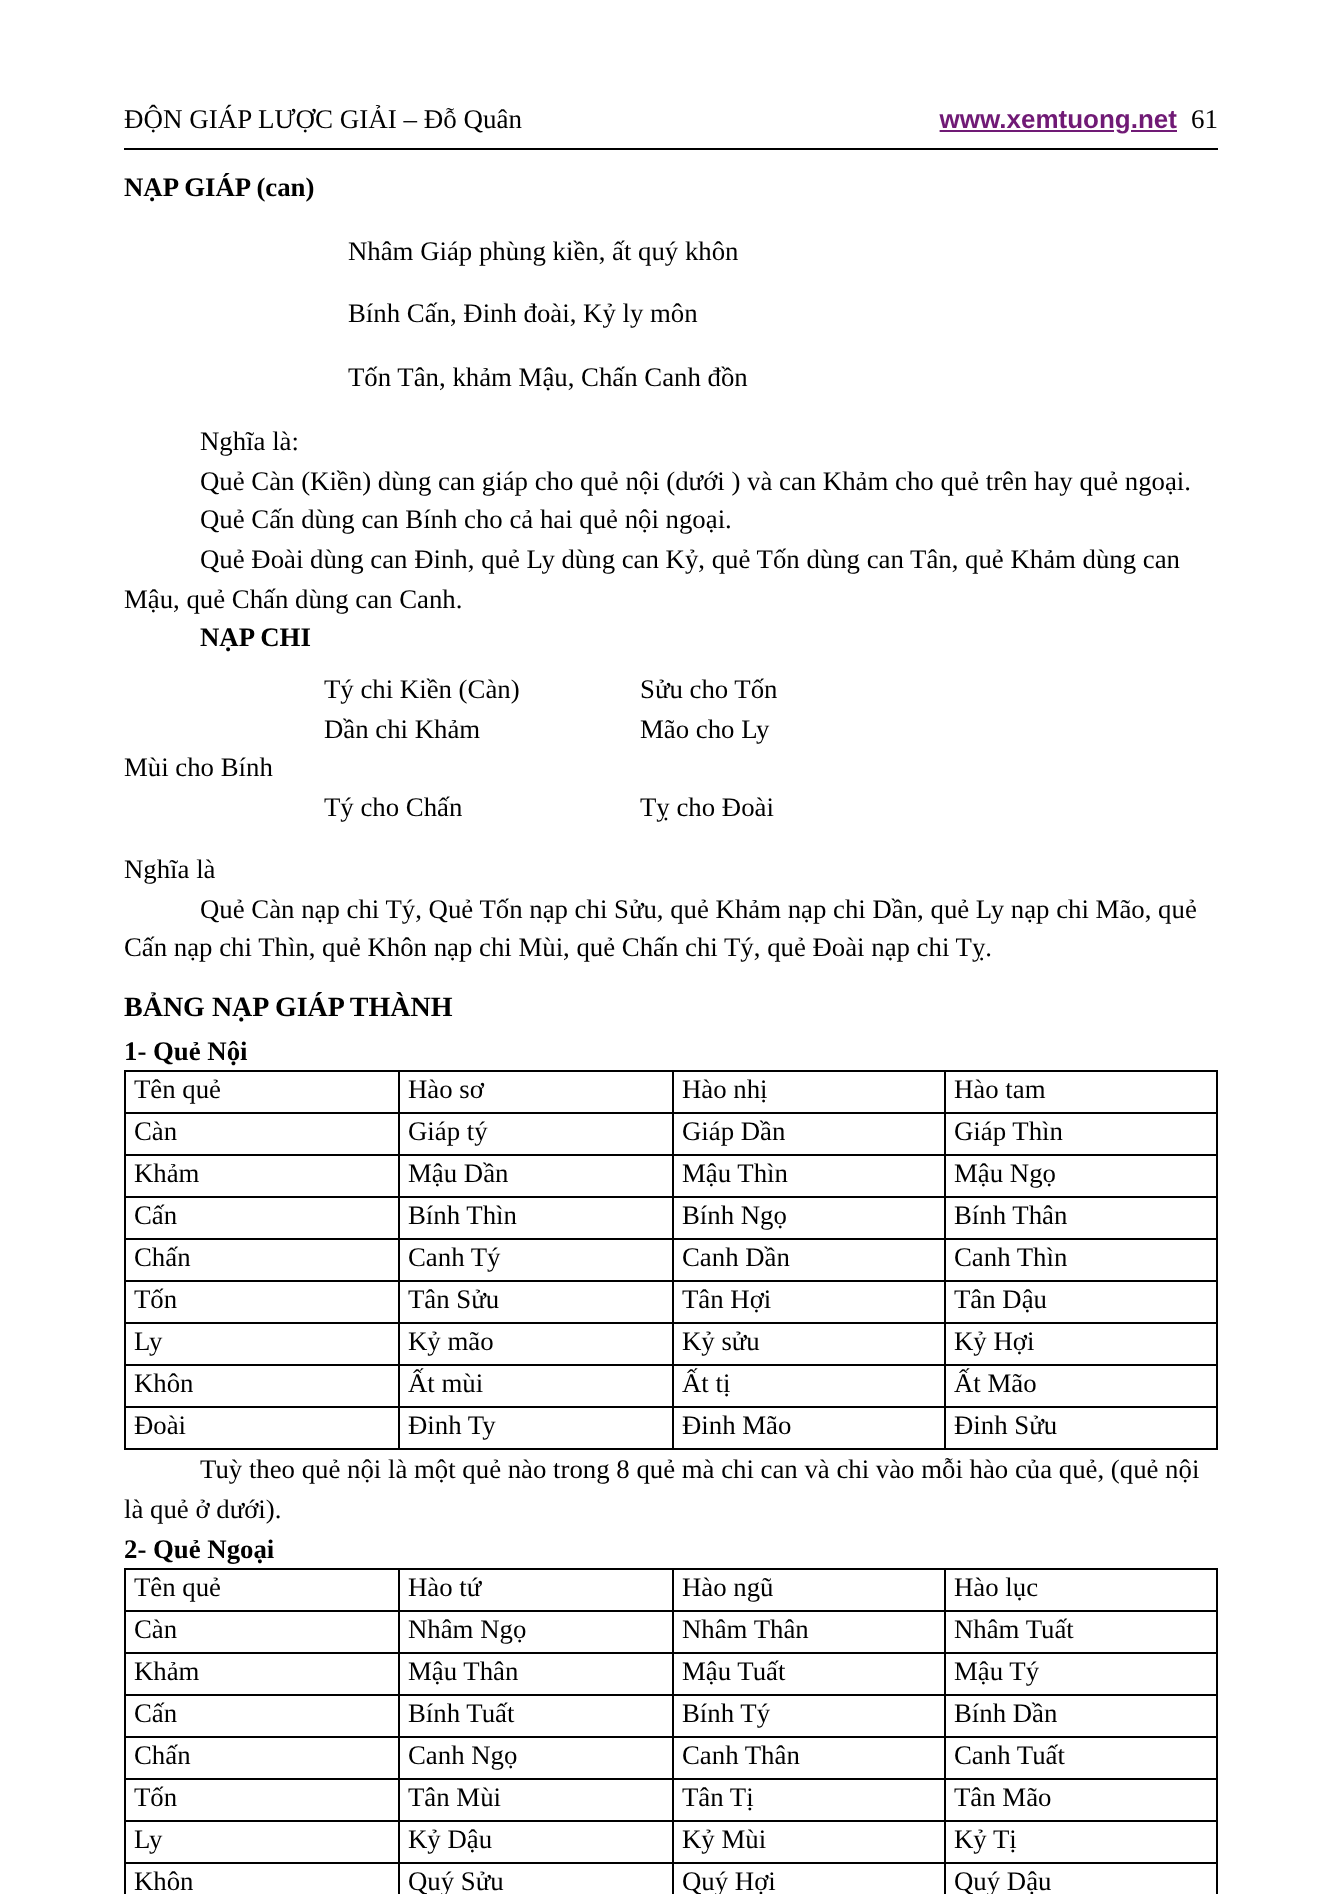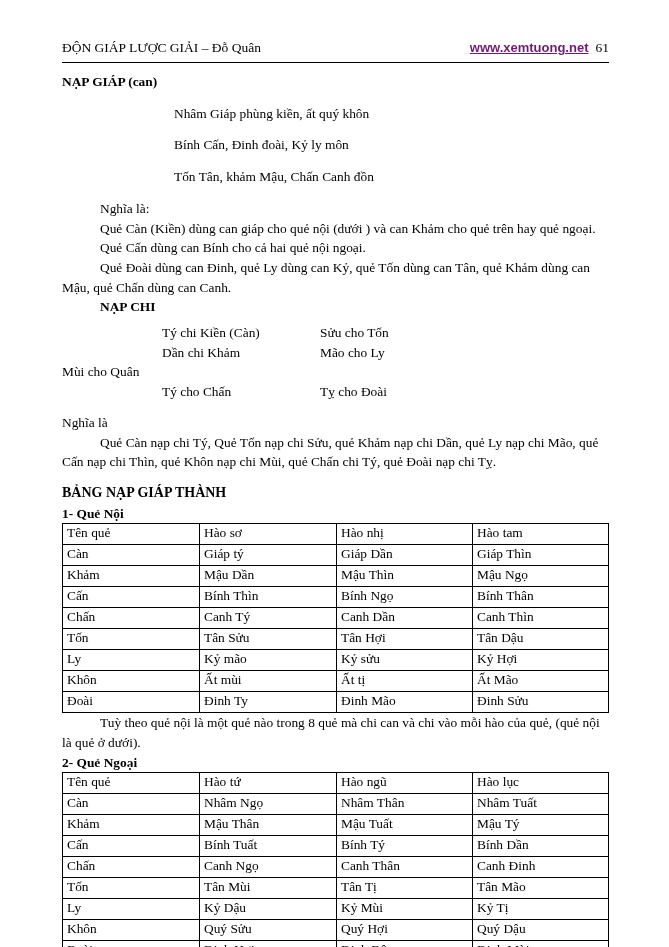--- a/index.html
+++ b/index.html
@@ -13,21 +13,21 @@
     font-family: "Liberation Serif", serif;
     color: #000000;
     position: relative;
     overflow: hidden;
   }
   .page {
     position: relative;
     width: 669px;
     height: 947px;
     box-sizing: border-box;
-    padding: 40px 60px 0 62px;
+    padding: 52px 60px 0 62px;
   }
   
   .header {
     display: flex;
     align-items: baseline;
     justify-content: space-between;
     font-size: 13.5px;
   }
   .header-left {
     white-space: nowrap;
@@ -159,21 +159,21 @@
 
     <div class="twocol-row">
       <div class="c1">Tý chi Kiền (Càn)</div>
       <div class="c2">Sửu cho Tốn</div>
     </div>
     <div class="twocol-row">
       <div class="c1">Dần chi Khảm</div>
       <div class="c2">Mão cho Ly</div>
     </div>
     <div class="twocol-row">
-      <div class="c2">Mùi cho Quân</div>
+      <div class="c2">Mùi cho Bính</div>
     </div>
     <div class="twocol-row">
       <div class="c1">Tý cho Chấn</div>
       <div class="c2">Tỵ cho Đoài</div>
     </div>
 
     <div class="gap-m"></div>
 
     <p class="para-flush">Nghĩa là</p>
     <p class="para">Quẻ Càn nạp chi Tý, Quẻ Tốn nạp chi Sửu, quẻ Khảm nạp chi Dần, quẻ Ly nạp chi Mão, quẻ Cấn nạp chi Thìn, quẻ Khôn nạp chi Mùi, quẻ Chấn chi Tý, quẻ Đoài nạp chi Tỵ.</p>
@@ -284,21 +284,21 @@
         <tr>
           <td>Cấn</td>
           <td>Bính Tuất</td>
           <td>Bính Tý</td>
           <td>Bính Dần</td>
         </tr>
         <tr>
           <td>Chấn</td>
           <td>Canh Ngọ</td>
           <td>Canh Thân</td>
-          <td>Canh Đinh</td>
+          <td>Canh Tuất</td>
         </tr>
         <tr>
           <td>Tốn</td>
           <td>Tân Mùi</td>
           <td>Tân Tị</td>
           <td>Tân Mão</td>
         </tr>
         <tr>
           <td>Ly</td>
           <td>Kỷ Dậu</td>

